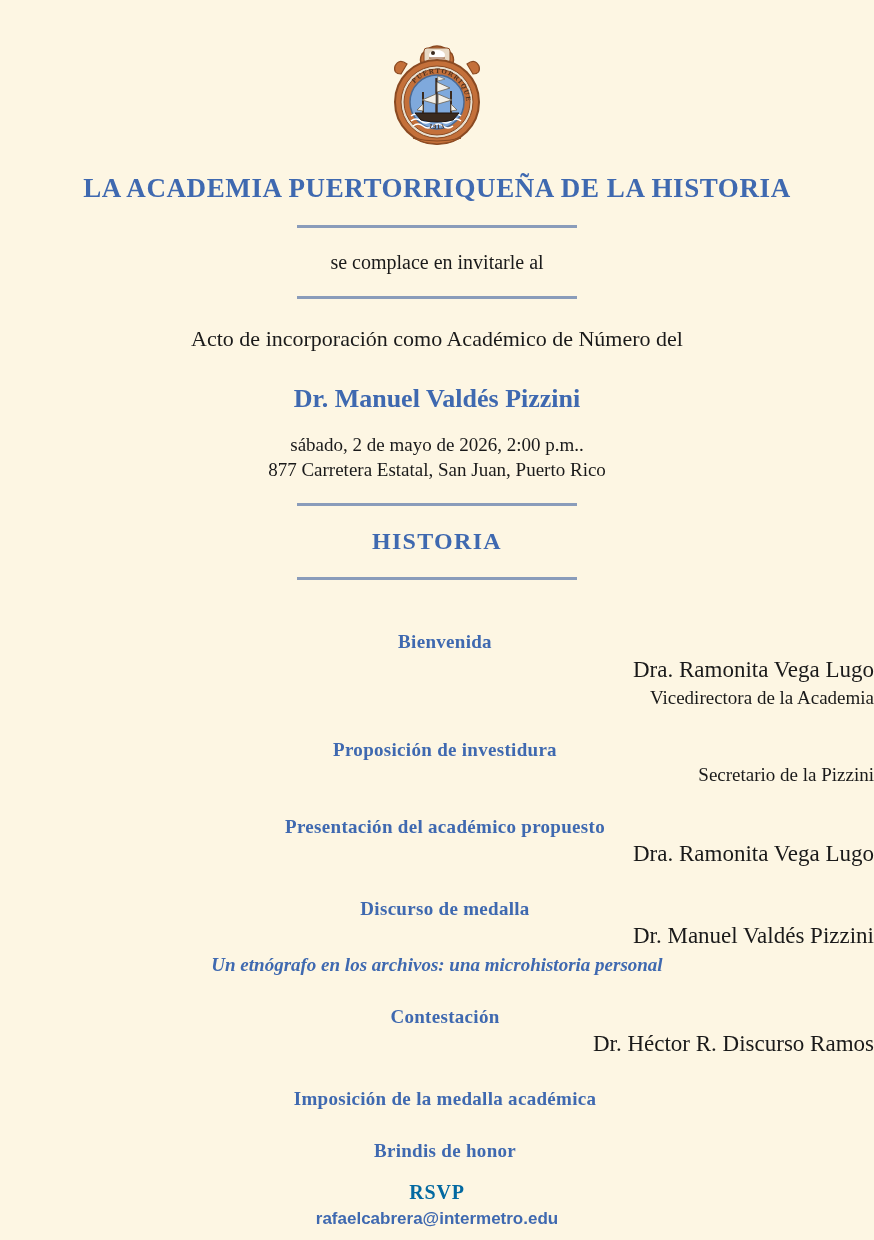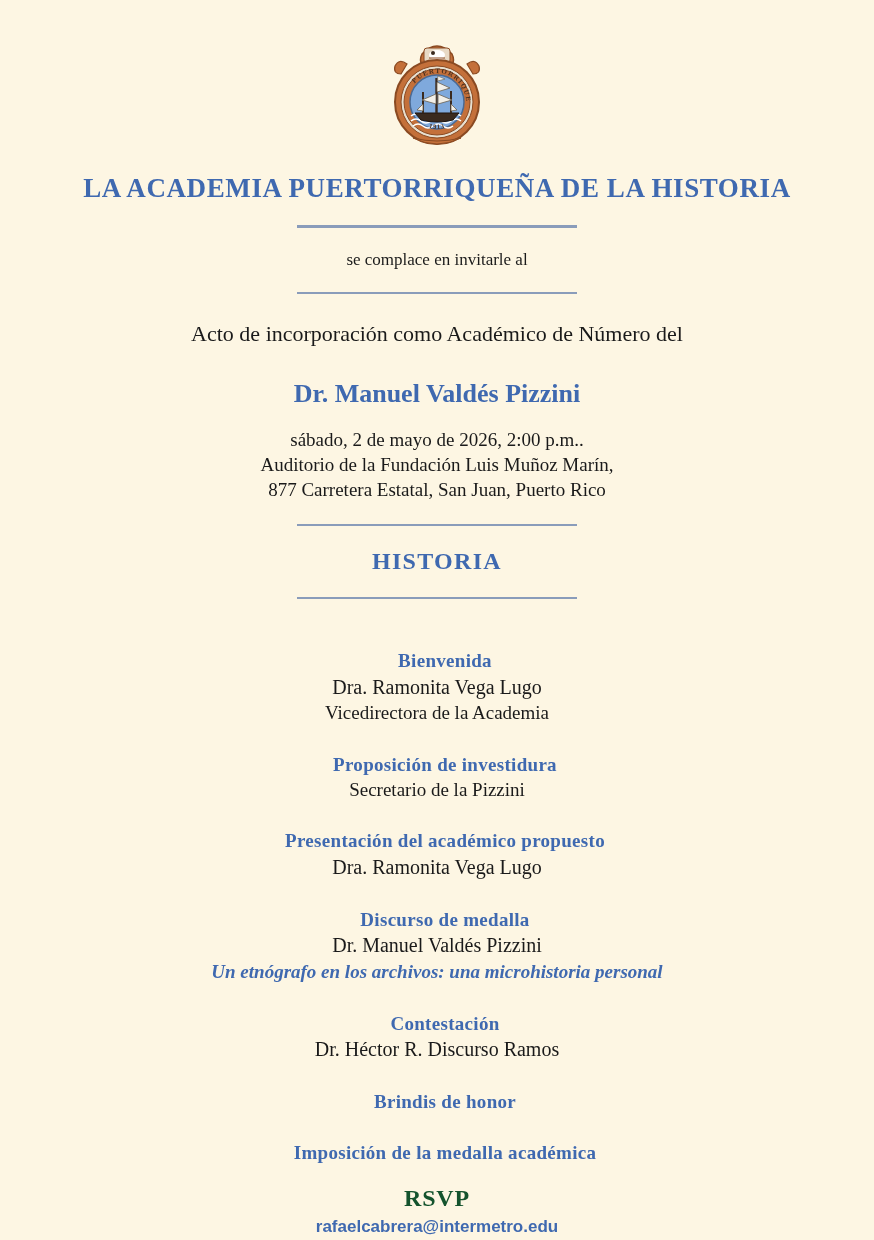--- a/index.html
+++ b/index.html
@@ -47,21 +47,21 @@
 
   .divider {
     width: 280px;
     height: 3px;
     background: #8a9cba;
     margin: 21px auto;
     border: 0;
   }
 
   .invite-line {
-    font-size: 17px;
+    font-size: 20px;
     color: #1a1a1a;
     text-align: center;
     line-height: 1.3;
   }
 
   .act-line {
     font-size: 22px;
     color: #1a1a1a;
     text-align: center;
     line-height: 1.35;
@@ -106,42 +106,44 @@
 
   .item-title {
     font-size: 19px;
     font-weight: bold;
     color: #3f69b0;
     line-height: 1.35;
     letter-spacing: 0.3px;
     padding-left: 16px;
   }
   .item-person {
-    font-size: 20px;
+    font-size: 23px;
     color: #1a1a1a;
     line-height: 1.33;
+    text-align: right;
   }
   .item-role {
     font-size: 19px;
     color: #1a1a1a;
     line-height: 1.33;
+    text-align: right;
   }
   .item-subtitle {
     font-size: 19px;
     font-weight: bold;
     font-style: italic;
     color: #3f69b0;
     line-height: 1.35;
   }
 
   .rsvp-block { margin-top: 16px; text-align: center; }
   .rsvp-label {
-    font-size: 24px;
-    font-weight: bold;
-    color: #14532d;
+    font-size: 20px;
+    font-weight: bold;
+    color: #0369a1;
     letter-spacing: 0.8px;
     line-height: 1.35;
   }
   .rsvp-email {
     font-family: "Liberation Sans", "DejaVu Sans", sans-serif;
     font-size: 17px;
     font-weight: bold;
     color: #3f69b0;
     line-height: 1.5;
   }
@@ -209,21 +211,20 @@
   <div class="invite-line">se complace en invitarle al</div>
 
   <hr class="divider">
 
   <div class="act-line">Acto de incorporación como Académico de Número del</div>
 
   <div class="honoree">Dr. Manuel Valdés Pizzini</div>
 
   <div class="event-details">
     <div>sábado, 2 de mayo de 2026, 2:00 p.m..</div>
-    <div>Auditorio de la Fundación Luis Muñoz Marín,</div>
     <div>877 Carretera Estatal, San Juan, Puerto Rico</div>
   </div>
 
   <hr class="divider">
 
   <div class="programa-heading">HISTORIA</div>
 
   <hr class="divider">
 
   <div class="program">
@@ -243,24 +244,24 @@
       <div class="program-item">
         <div class="item-title">Discurso de medalla</div>
         <div class="item-person">Dr. Manuel Valdés Pizzini</div>
         <div class="item-subtitle">Un etnógrafo en los archivos: una microhistoria personal</div>
       </div>
       <div class="program-item">
         <div class="item-title">Contestación</div>
         <div class="item-person">Dr. Héctor R. Discurso Ramos</div>
       </div>
       <div class="program-item">
+        <div class="item-title">Imposición de la medalla académica</div>
+      </div>
+      <div class="program-item">
         <div class="item-title">Brindis de honor</div>
-      </div>
-      <div class="program-item">
-        <div class="item-title">Imposición de la medalla académica</div>
       </div>
     </div>
 
   <div class="rsvp-block">
     <div class="rsvp-label">RSVP</div>
     <div class="rsvp-email">rafaelcabrera@intermetro.edu</div>
   </div>
 
 </div>
 

